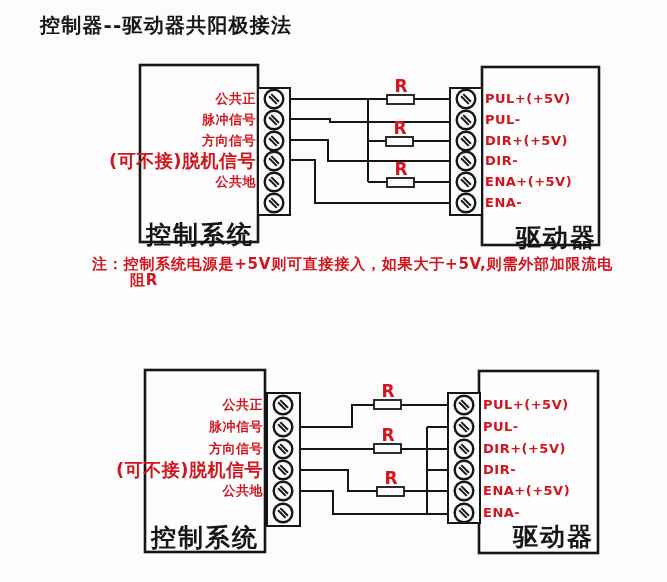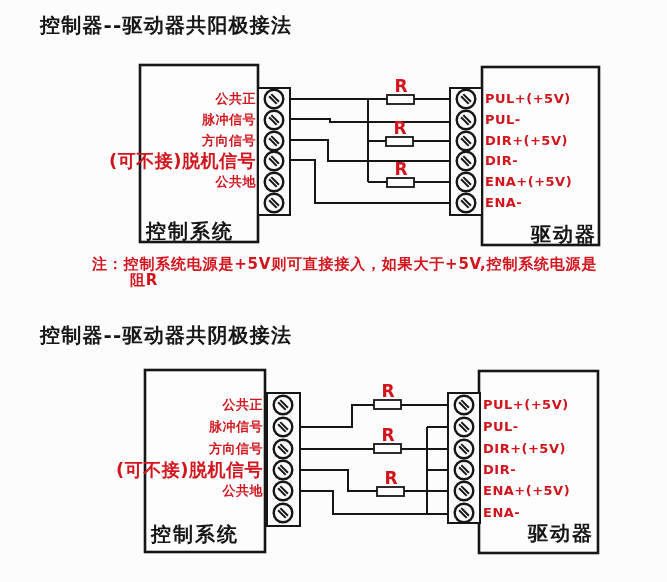--- a/index.html
+++ b/index.html
@@ -13,21 +13,21 @@
   .tblock{fill:#fbfbfb;stroke:#161616;stroke-width:2;}
   .wire{fill:none;stroke:#161616;stroke-width:2;}
   .res{fill:#fdfdfd;stroke:#161616;stroke-width:1.8;}
   .lbl{position:absolute;white-space:nowrap;font-weight:bold;}
   .red{color:#d2151d;}
   .ink{color:#161616;}
   .title{font-size:20px;letter-spacing:1.2px;}
   .pin{font-size:13px;height:20px;line-height:20px;letter-spacing:0.5px;}
   .pin-sm{font-size:18px;}
   .pinL{text-align:right;}
-  .boxlabel{font-size:20px;letter-spacing:2px;}
+  .boxlabel{font-size:25px;letter-spacing:2px;}
   .rlabel{font-size:17px;width:26px;text-align:center;height:18px;line-height:18px;}
   .note{font-size:15px;letter-spacing:0.8px;line-height:17px;}
 </style>
 </head>
 <body>
 
 <div class="canvas">
 
   <svg width="667" height="582" viewBox="0 0 667 582">
     <defs>
@@ -148,24 +148,23 @@
   <div class="lbl red pin" style="left:485px;top:172px;">ENA+(+5V)</div>
   <div class="lbl red pin" style="left:485px;top:193px;">ENA-</div>
 
   <div class="lbl red rlabel" style="left:388px;top:77px;">R</div>
   <div class="lbl red rlabel" style="left:387px;top:119px;">R</div>
   <div class="lbl red rlabel" style="left:388px;top:160px;">R</div>
 
   <div class="lbl ink boxlabel" style="left:146px;top:218px;">控制系统</div>
   <div class="lbl ink boxlabel" style="right:70px;top:221px;">驱动器</div>
 
-  <div class="lbl red note" style="left:92px;top:256px;">注：控制系统电源是+5V则可直接接入，如果大于+5V,控制系统电源是</div>
+  <div class="lbl red note" style="left:92px;top:256px;">注：控制系统电源是+5V则可直接接入，如果大于+5V,则需外部加限流电</div>
   <div class="lbl red note" style="left:130px;top:272px;text-align:right;">阻R</div>
 
-  <div class="lbl ink title" style="left:40px;top:322px;">控制器--驱动器共阴极接法</div>
 
   <div class="lbl red pin pinL" style="right:404px;top:395px;">公共正</div>
   <div class="lbl red pin pinL" style="right:404px;top:417px;">脉冲信号</div>
   <div class="lbl red pin pinL" style="right:404px;top:439px;">方向信号</div>
   <div class="lbl red pin pin-sm pinL" style="right:404px;top:460px;">(可不接)脱机信号</div>
   <div class="lbl red pin pinL" style="right:404px;top:481px;">公共地</div>
 
   <div class="lbl red pin" style="left:483px;top:395px;">PUL+(+5V)</div>
   <div class="lbl red pin" style="left:483px;top:417px;">PUL-</div>
   <div class="lbl red pin" style="left:483px;top:439px;">DIR+(+5V)</div>

